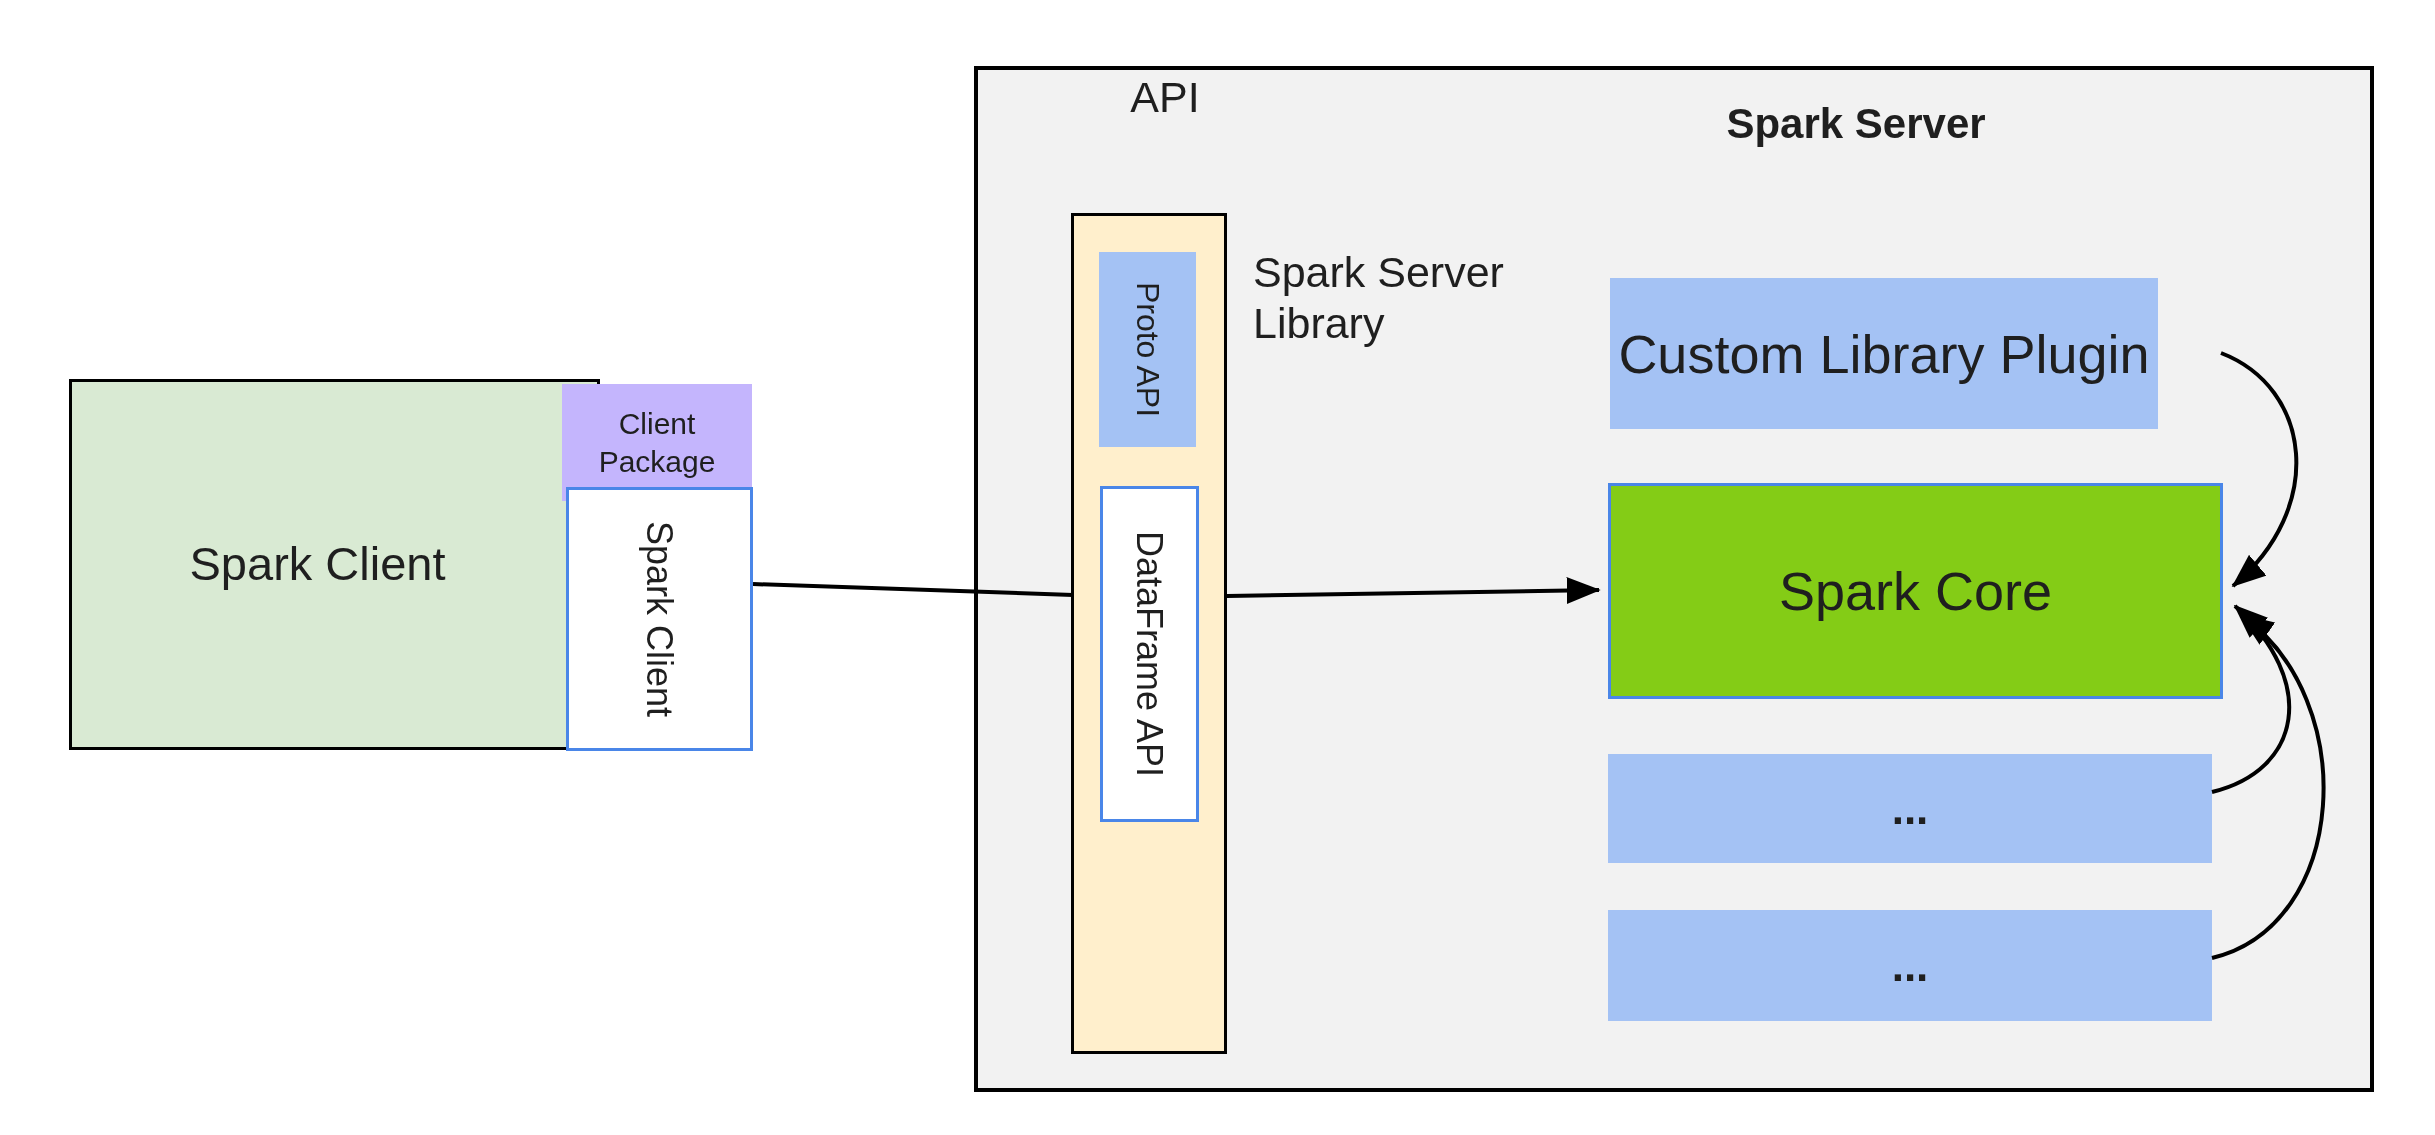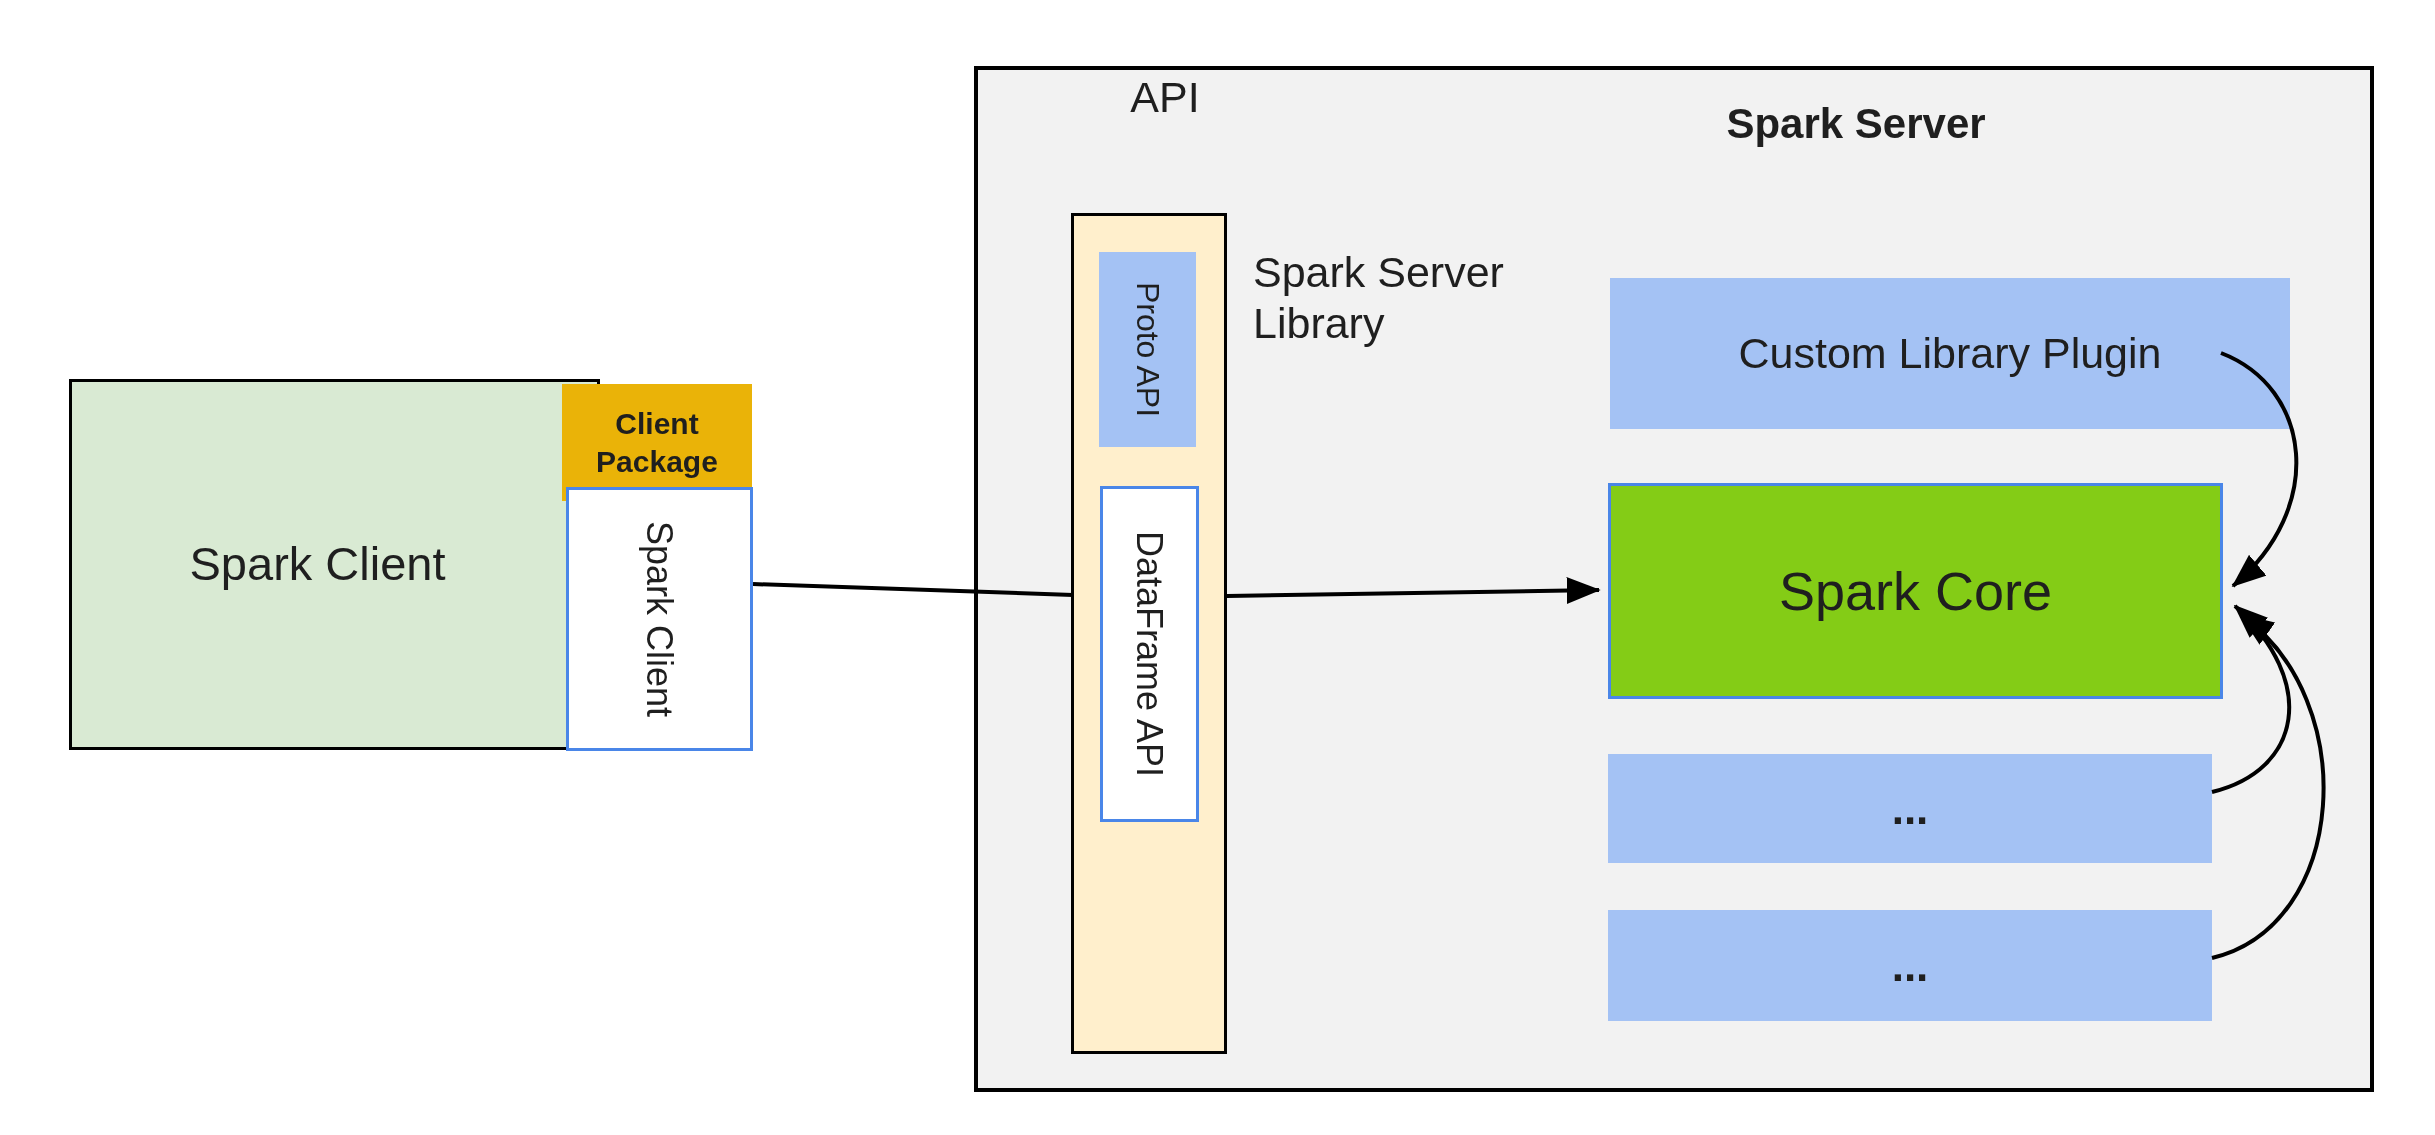--- a/index.html
+++ b/index.html
@@ -9,40 +9,40 @@
   }
   .box{position:absolute;box-sizing:border-box;display:flex;align-items:center;justify-content:center;text-align:center;}
   .svg-layer{position:absolute;left:0;top:0;width:2435px;height:1135px;pointer-events:none;}
 
   
   .z1{z-index:1}.z2{z-index:2}.z3{z-index:3}.z4{z-index:4}
 
   
   .green-box{left:69px;top:379px;width:531px;height:371px;background:#d9ead3;border:3px solid #000;
              font-size:47px;line-height:1.24;padding-right:34px;}
-  .client-package{left:562px;top:384px;width:190px;height:117px;background:#eab308;
-                  font-size:30px;line-height:1.25;font-weight:bold;}
+  .client-package{left:562px;top:384px;width:190px;height:117px;background:#c4b5fd;
+                  font-size:30px;line-height:1.25;}
   .spark-client{left:566px;top:487px;width:187px;height:264px;background:#fff;border:3px solid #4a86e8;}
   .spark-client .vtext{font-size:36px;}
 
   
   .server-container{left:974px;top:66px;width:1400px;height:1026px;background:#f2f2f2;border:4px solid #000;}
   .sc-api-label{left:1000px;top:72px;width:330px;font-size:43px;line-height:1.2;display:block;}
   .server-title{left:1656px;top:100px;width:400px;font-size:42px;font-weight:bold;display:block;}
 
   
   .yellow-box{left:1071px;top:213px;width:156px;height:841px;background:#ffefcc;border:3px solid #000;}
   .proto-api{left:1099px;top:252px;width:97px;height:195px;background:#a4c2f4;}
   .proto-api .vtext{font-size:32px;}
   .ssl-label{left:1253px;top:247px;width:400px;font-size:43px;line-height:1.18;text-align:left;display:block;}
   .dataframe-api{left:1100px;top:486px;width:99px;height:336px;background:#fff;border:3px solid #4a86e8;}
   .dataframe-api .vtext{font-size:36px;}
 
   
-  .clp-box{left:1610px;top:278px;width:680px;height:151px;background:#a4c2f4;font-size:43px;}
+  .clp-box{left:1610px;top:278px;width:548px;height:151px;background:#a4c2f4;font-size:54px;}
   .spark-core{left:1608px;top:483px;width:615px;height:216px;background:#84cc16;border:3px solid #4a86e8;font-size:54px;}
   .dots-box-1{left:1608px;top:754px;width:604px;height:109px;background:#a4c2f4;font-size:44px;font-weight:bold;}
   .dots-box-2{left:1608px;top:910px;width:604px;height:111px;background:#a4c2f4;font-size:44px;font-weight:bold;}
 
   .vtext{white-space:nowrap;transform:rotate(90deg);}
   .two-line span{display:block;}
   path.conn, line.conn{stroke:#000;stroke-width:4;fill:none;}
 </style>
 </head>
 <body>

